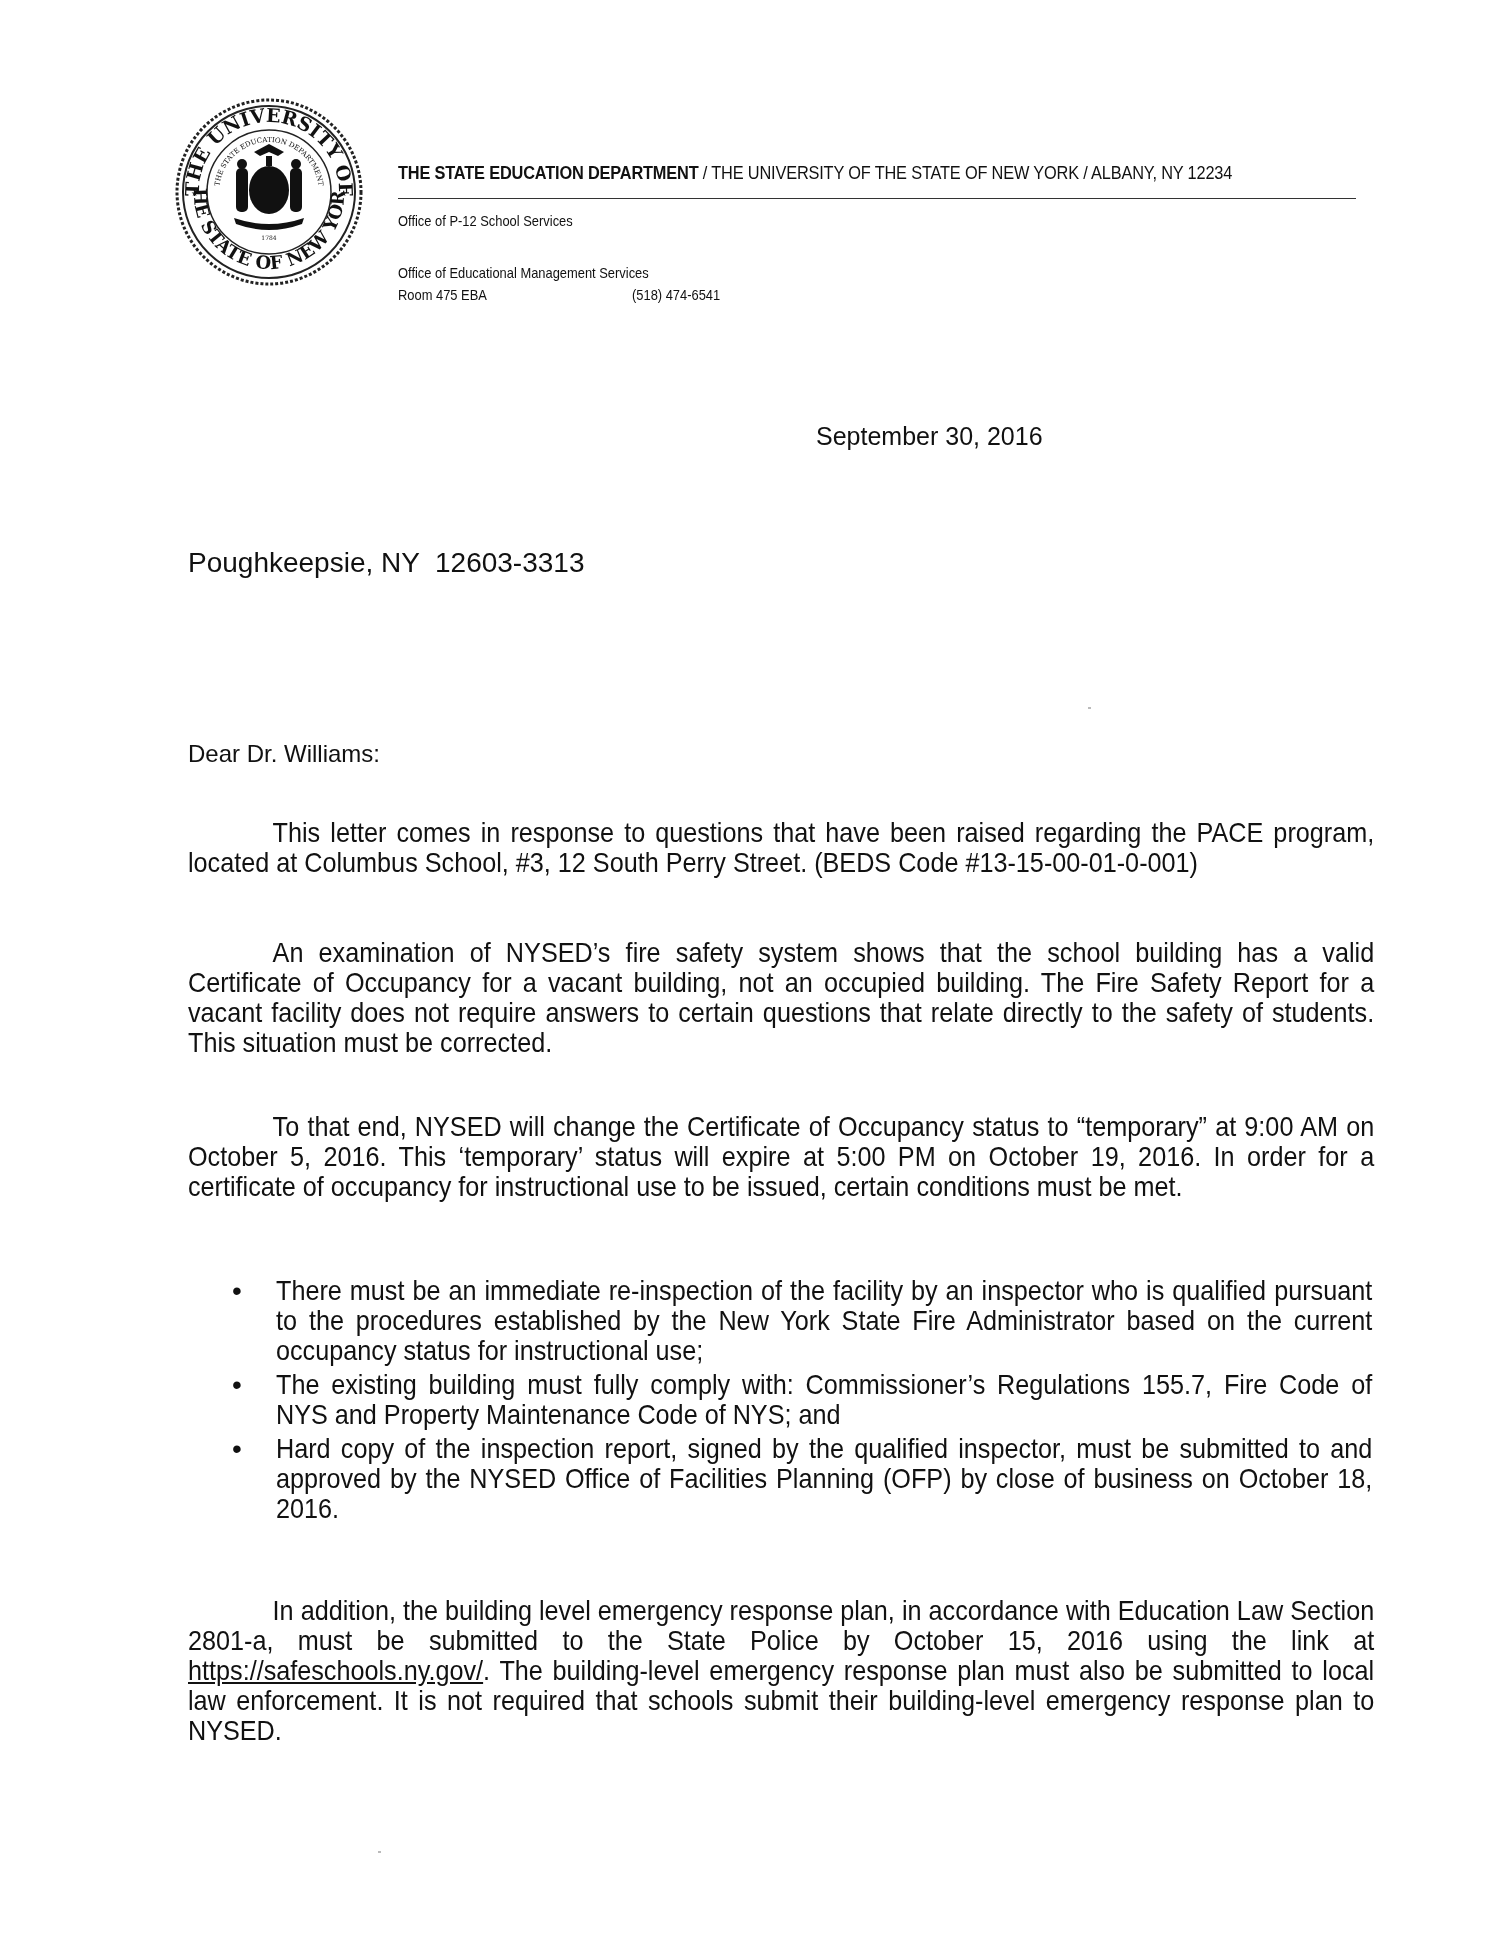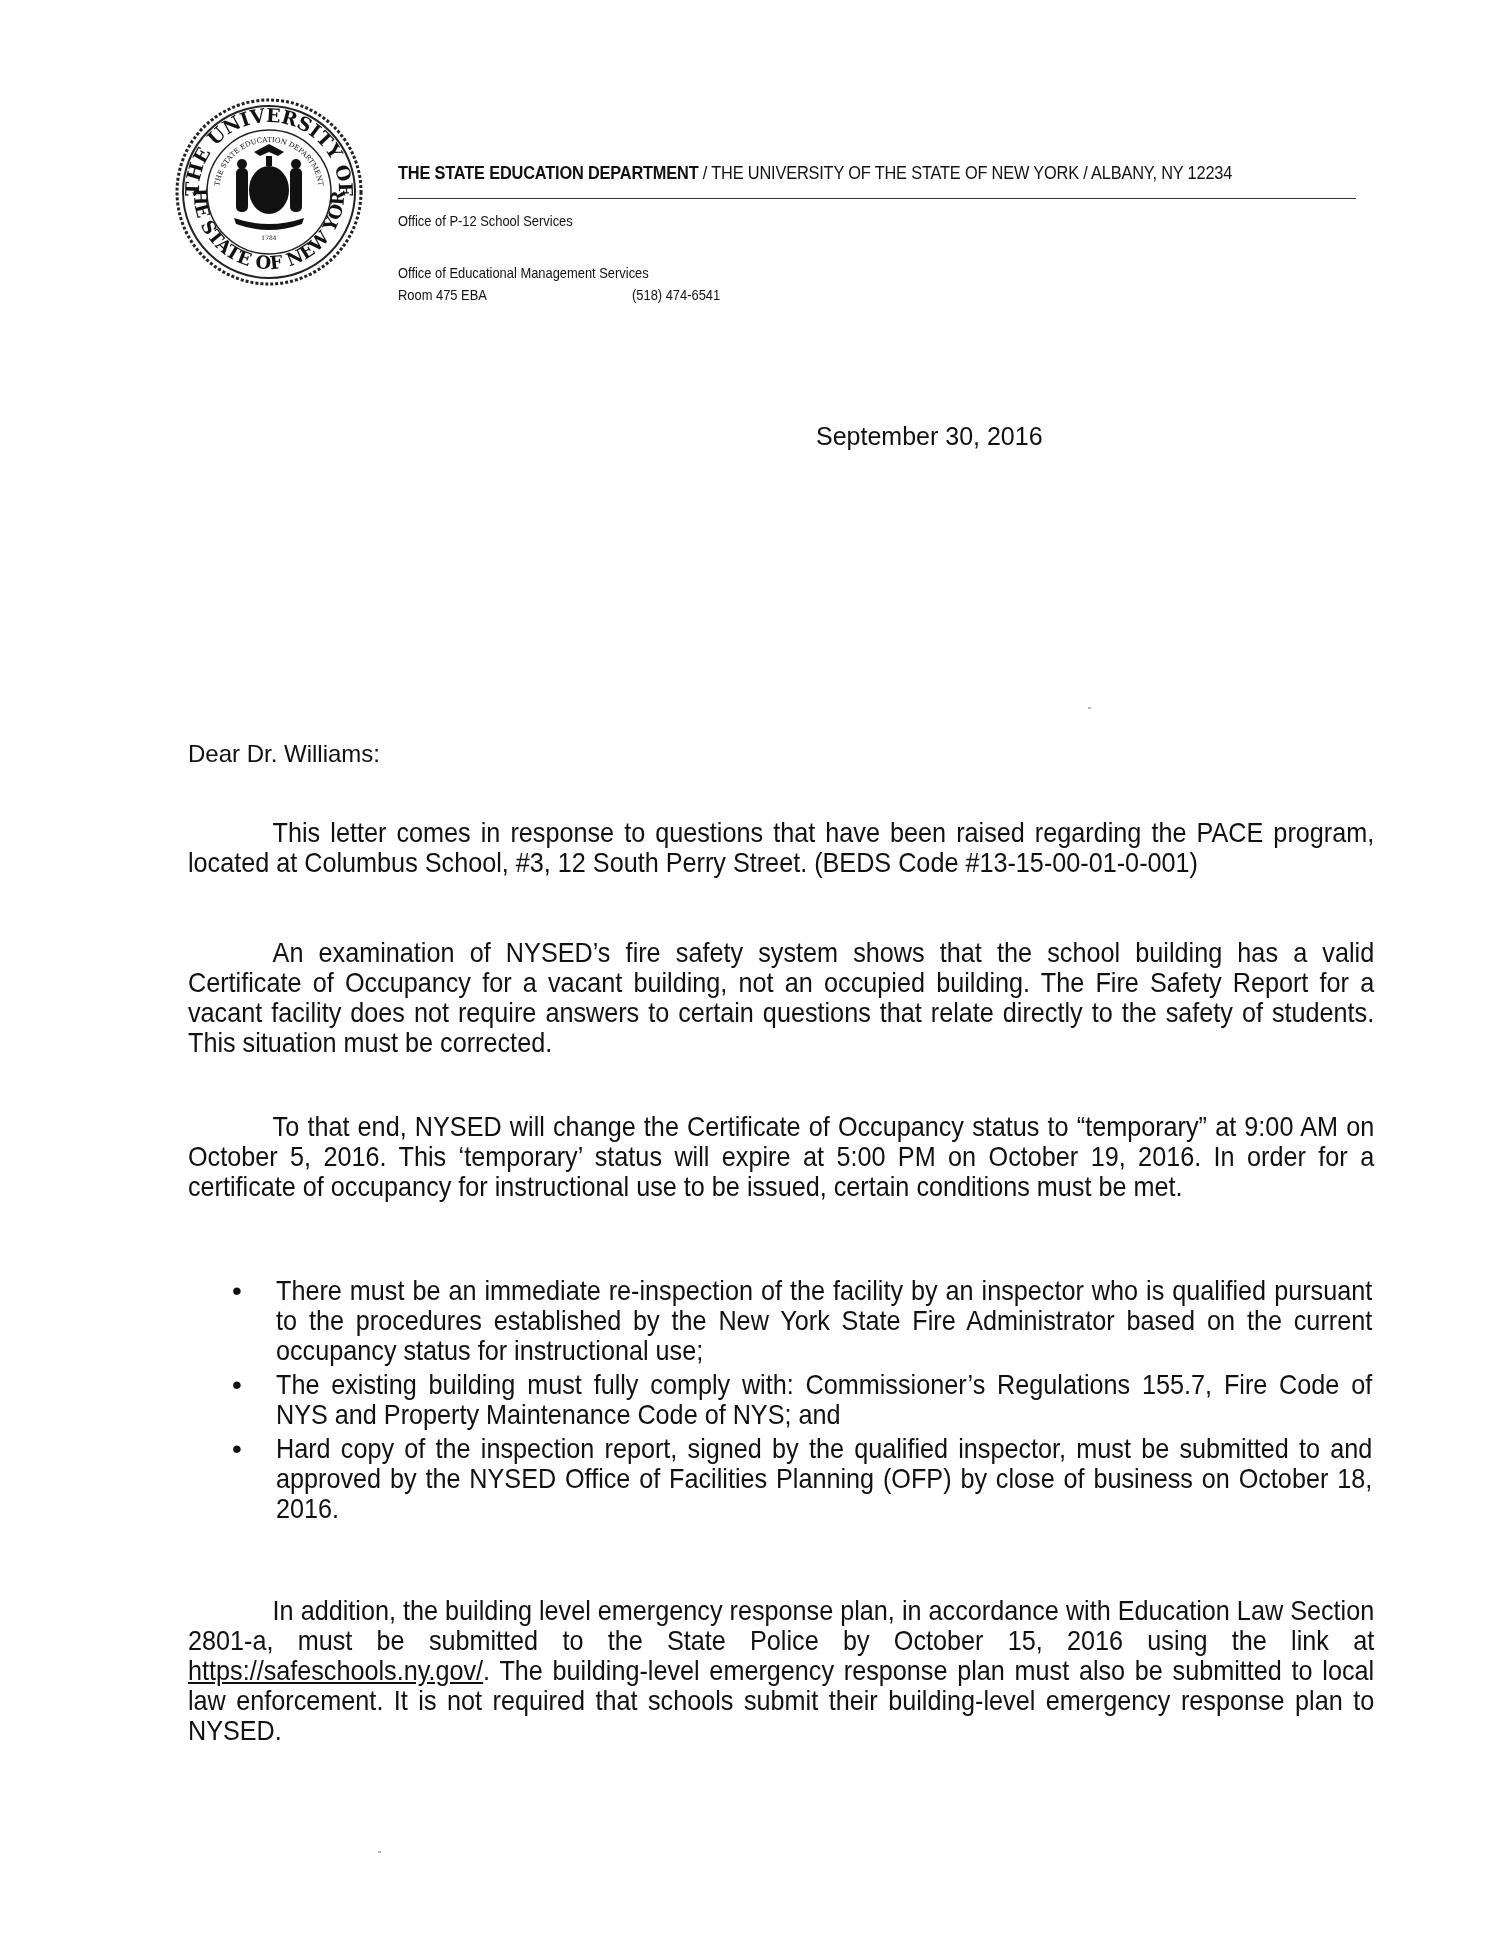--- a/index.html
+++ b/index.html
@@ -62,20 +62,21 @@
 <div class="lh-title"><b>THE STATE EDUCATION DEPARTMENT</b><span> / THE UNIVERSITY OF THE STATE OF NEW YORK / ALBANY, NY 12234</span></div>
 <div class="lh-rule"></div>
 <div class="lh-small" style="top:212px;">Office of P-12 School Services</div>
 <div class="lh-small" style="top:264px;">Office of Educational Management Services</div>
 <div class="lh-small" style="top:286px;">Room 475 EBA</div>
 <div class="phone">(518) 474-6541</div>
 
 <div class="date">September 30, 2016</div>
 
 <div class="addr">
+  <div style="white-space:pre;">Poughkeepsie, NY  12603-3313</div>
 </div>
 
 <div class="salutation">Dear Dr. Williams:</div>
 
 <div class="para" style="top:818px;"><span class="indent"></span><span>This letter comes in response to questions that have been raised regarding the PACE program, located at Columbus School, #3, 12 South Perry Street.  (BEDS Code #13-15-00-01-0-001)</span></div>
 <div class="para" style="top:938px;"><span class="indent"></span><span>An examination of NYSED’s fire safety system shows that the school building has a valid Certificate of Occupancy for a vacant building, not an occupied building.  The Fire Safety Report for a vacant facility does not require answers to certain questions that relate directly to the safety of students.  This situation must be corrected.</span></div>
 <div class="para" style="top:1112px;"><span class="indent"></span><span>To that end, NYSED will change the Certificate of Occupancy status to “temporary” at 9:00 AM on October 5, 2016.  This ‘temporary’ status will expire at 5:00 PM on October 19, 2016.  In order for a certificate of occupancy for instructional use to be issued, certain conditions must be met.</span></div>
 
 <div class="bullets">
   <div class="bullet">

